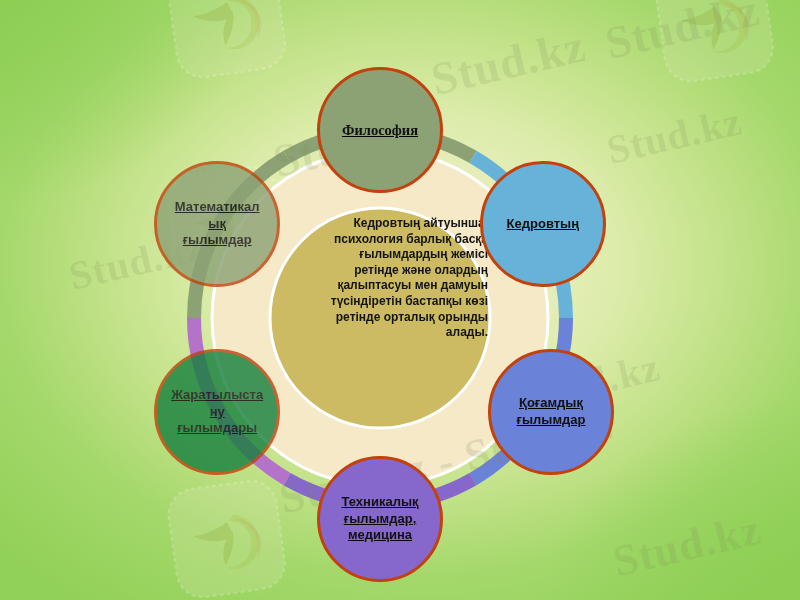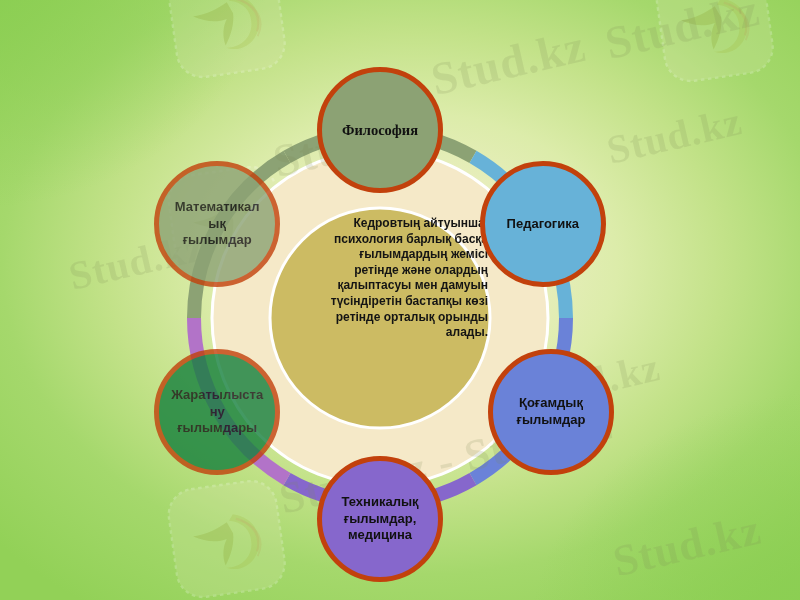--- a/index.html
+++ b/index.html
@@ -81,27 +81,28 @@
     font-weight: bold;
     line-height: 1.30;
     color: #141414;
     white-space: pre-line;
     z-index: 6;
   }
 
   .node {
     position: absolute;
     border-radius: 50%;
-    border: 5px solid #c2410c;
+    border: 3px solid #c2410c;
     box-sizing: border-box;
     display: flex;
     align-items: center;
     justify-content: center;
     text-align: center;
     z-index: 8;
+    text-decoration: underline;
   }
   .node .node-label {
     display: block;
     font-size: 13px;
     font-weight: bold;
     line-height: 1.30;
     color: #111111;
     white-space: pre-line;
     padding: 0 6px;
   }
@@ -191,21 +192,21 @@
 қалыптасуы мен дамуын
 түсіндіретін бастапқы көзі
 ретінде орталық орынды
 алады.</div>
 
   <div id="node-layer">
       <div class="node serif" style="left: 317px; top: 67px; width: 126px; height: 126px; background: rgb(140, 162, 116);">
         <span class="node-label">Философия</span>
       </div>
       <div class="node" style="left: 479.813px; top: 161px; width: 126px; height: 126px; background: rgb(103, 178, 216);">
-        <span class="node-label">Педагогика</span>
+        <span class="node-label">Кедровтың</span>
       </div>
       <div class="node" style="left: 488px; top: 349px; width: 126px; height: 126px; background: rgb(106, 130, 216);">
         <span class="node-label">Қоғамдық
 ғылымдар</span>
       </div>
       <div class="node" style="left: 317px; top: 456px; width: 126px; height: 126px; background: rgb(134, 103, 204);">
         <span class="node-label">Техникалық
 ғылымдар,
 медицина</span>
       </div>

